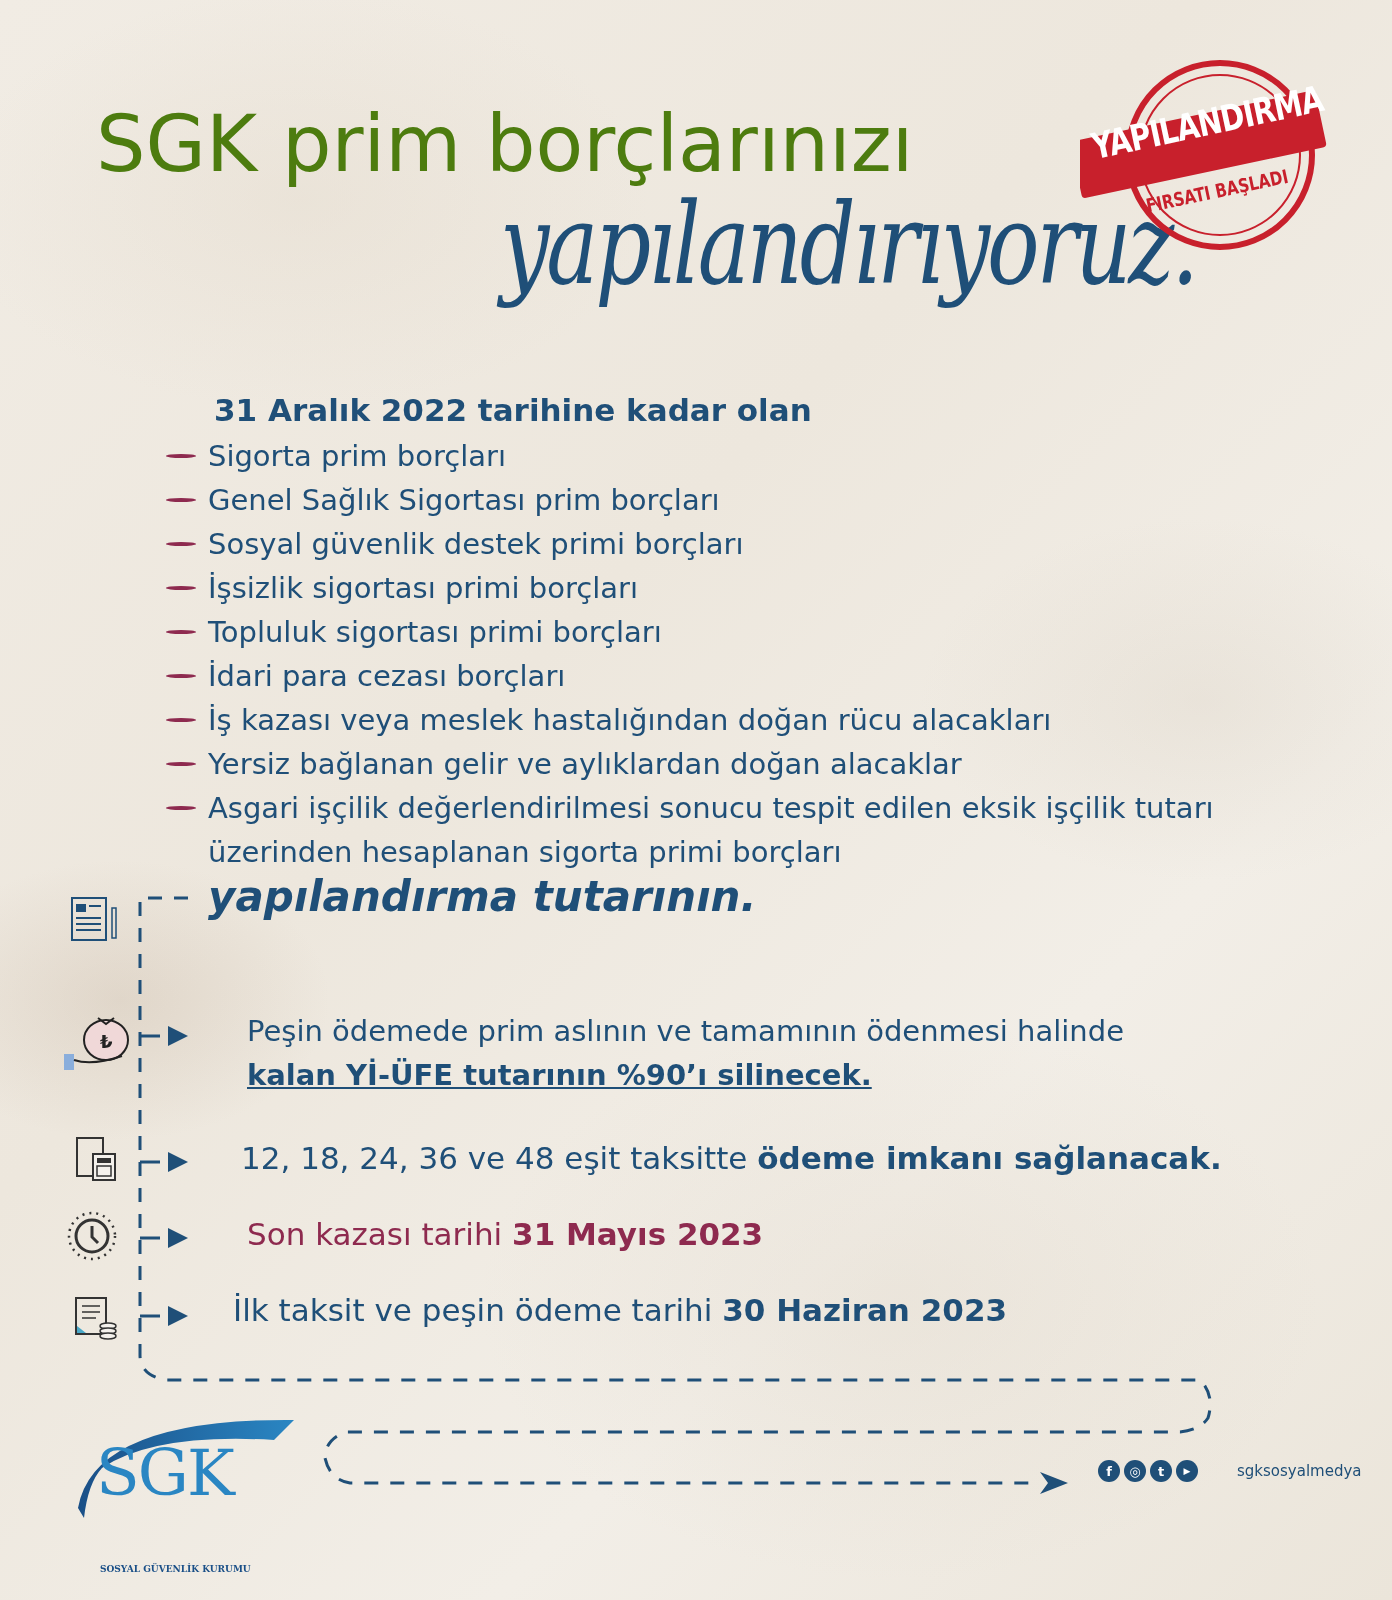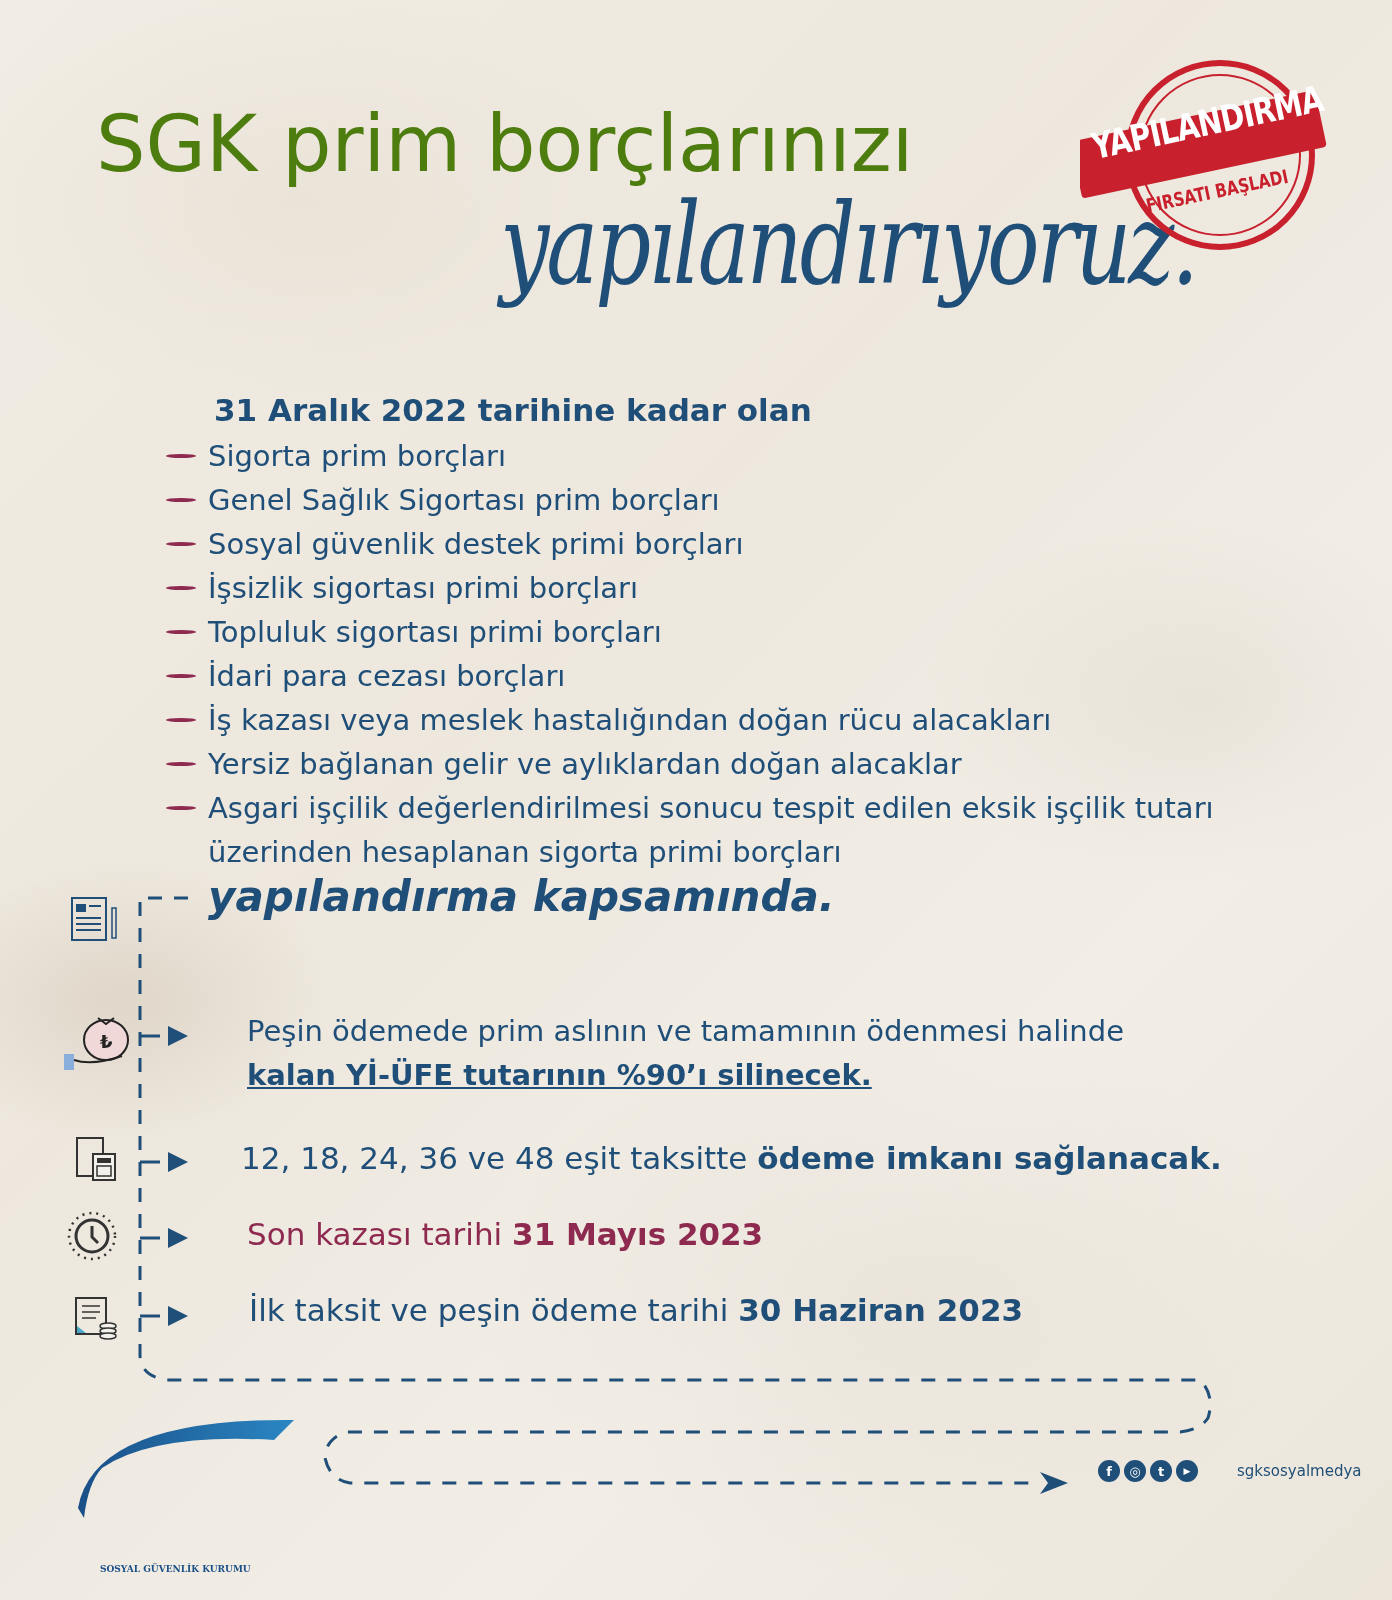--- a/index.html
+++ b/index.html
@@ -55,21 +55,21 @@
   <li><span class="dash"></span><span>Genel Sağlık Sigortası prim borçları</span></li>
   <li><span class="dash"></span><span>Sosyal güvenlik destek primi borçları</span></li>
   <li><span class="dash"></span><span>İşsizlik sigortası primi borçları</span></li>
   <li><span class="dash"></span><span>Topluluk sigortası primi borçları</span></li>
   <li><span class="dash"></span><span>İdari para cezası borçları</span></li>
   <li><span class="dash"></span><span>İş kazası veya meslek hastalığından doğan rücu alacakları</span></li>
   <li><span class="dash"></span><span>Yersiz bağlanan gelir ve aylıklardan doğan alacaklar</span></li>
   <li><span class="dash"></span><span>Asgari işçilik değerlendirilmesi sonucu tespit edilen eksik işçilik tutarı</span></li>
   <li class="cont"><span>üzerinden hesaplanan sigorta primi borçları</span></li>
 </ul>
-<div class="abs kapsam">yapılandırma kapsamında.</div>
+<div class="abs kapsam">yapılandırma tutarının.</div>
 
 <svg class="abs" style="left:0;top:0;" width="1392" height="1600">
   <g fill="none" stroke="#1f4f78" stroke-width="3" stroke-dasharray="14 12">
     <path d="M188 898 H140 V1355 Q140 1375 165 1380 H1200 Q1215 1395 1208 1418 Q1200 1430 1180 1432 H345 Q325 1440 325 1458 Q330 1480 350 1483 H1040"></path>
   </g>
   <g stroke="#1f4f78" stroke-width="3">
     <line x1="140" y1="1036" x2="160" y2="1036"></line>
     <line x1="140" y1="1162" x2="160" y2="1162"></line>
     <line x1="140" y1="1238" x2="160" y2="1238"></line>
     <line x1="140" y1="1316" x2="160" y2="1316"></line>
@@ -120,32 +120,33 @@
   <ellipse cx="34" cy="40" rx="8" ry="3" fill="#f4f1ec" stroke="#333" stroke-width="1.5"></ellipse>
 </svg>
 
 <div class="row" style="left:210px;top:1014px;">Peşin ödemede prim aslının ve tamamının ödenmesi halinde</div>
 <div class="row b" style="left:210px;top:1058px;text-decoration:underline;">kalan Yİ-ÜFE tutarının %90’ı silinecek.</div>
 
 <div class="row" style="left:204px;top:1140px;font-size:31px;"><span>12, 18, 24, 36 ve 48 eşit taksitte </span><span class="b">ödeme imkanı sağlanacak.</span></div>
 
 <div class="row red" style="left:210px;top:1216px;font-size:31px;"><span>Son kazası tarihi </span><span class="b">31 Mayıs 2023</span></div>
 
-<div class="row" style="left:212px;top:1292px;font-size:31px;"><span>İlk taksit ve peşin ödeme tarihi </span><span class="b">30 Haziran 2023</span></div>
+<div class="row" style="left:196px;top:1292px;font-size:31px;"><span>İlk taksit ve peşin ödeme tarihi </span><span class="b">30 Haziran 2023</span></div>
 
 <div class="abs logo">
   <svg width="230" height="140" style="position:absolute;left:0;top:0;">
     <defs>
         <linearGradient id="sw" x1="0" x2="1">
           <stop offset="0" stop-color="#1a4f87"></stop>
           <stop offset="1" stop-color="#2a86c3"></stop>
         </linearGradient>
       </defs>
     <path d="M4 100 Q20 10 220 12 L200 32 Q80 25 28 60 Q14 75 10 110 Z" fill="url(#sw)"></path>
   </svg>
+  <div style="position:absolute;left:22px;top:28px;font-family:'DejaVu Serif',serif;font-size:64px;color:#2a86c3;letter-spacing:-2px;">SGK</div>
   <div style="position:absolute;left:26px;top:112px;font-family:'DejaVu Serif',serif;font-size:9px;font-weight:bold;color:#1a4f87;white-space:nowrap;margin-top:44px;">SOSYAL GÜVENLİK KURUMU</div>
 </div>
 
 <div class="abs social">
   <span class="sicon">f</span>
   <span class="sicon">◎</span>
   <span class="sicon">t</span>
   <span class="sicon" style="font-size:9px;">▶</span>
 </div>
 <div class="abs handle">sgksosyalmedya</div>

